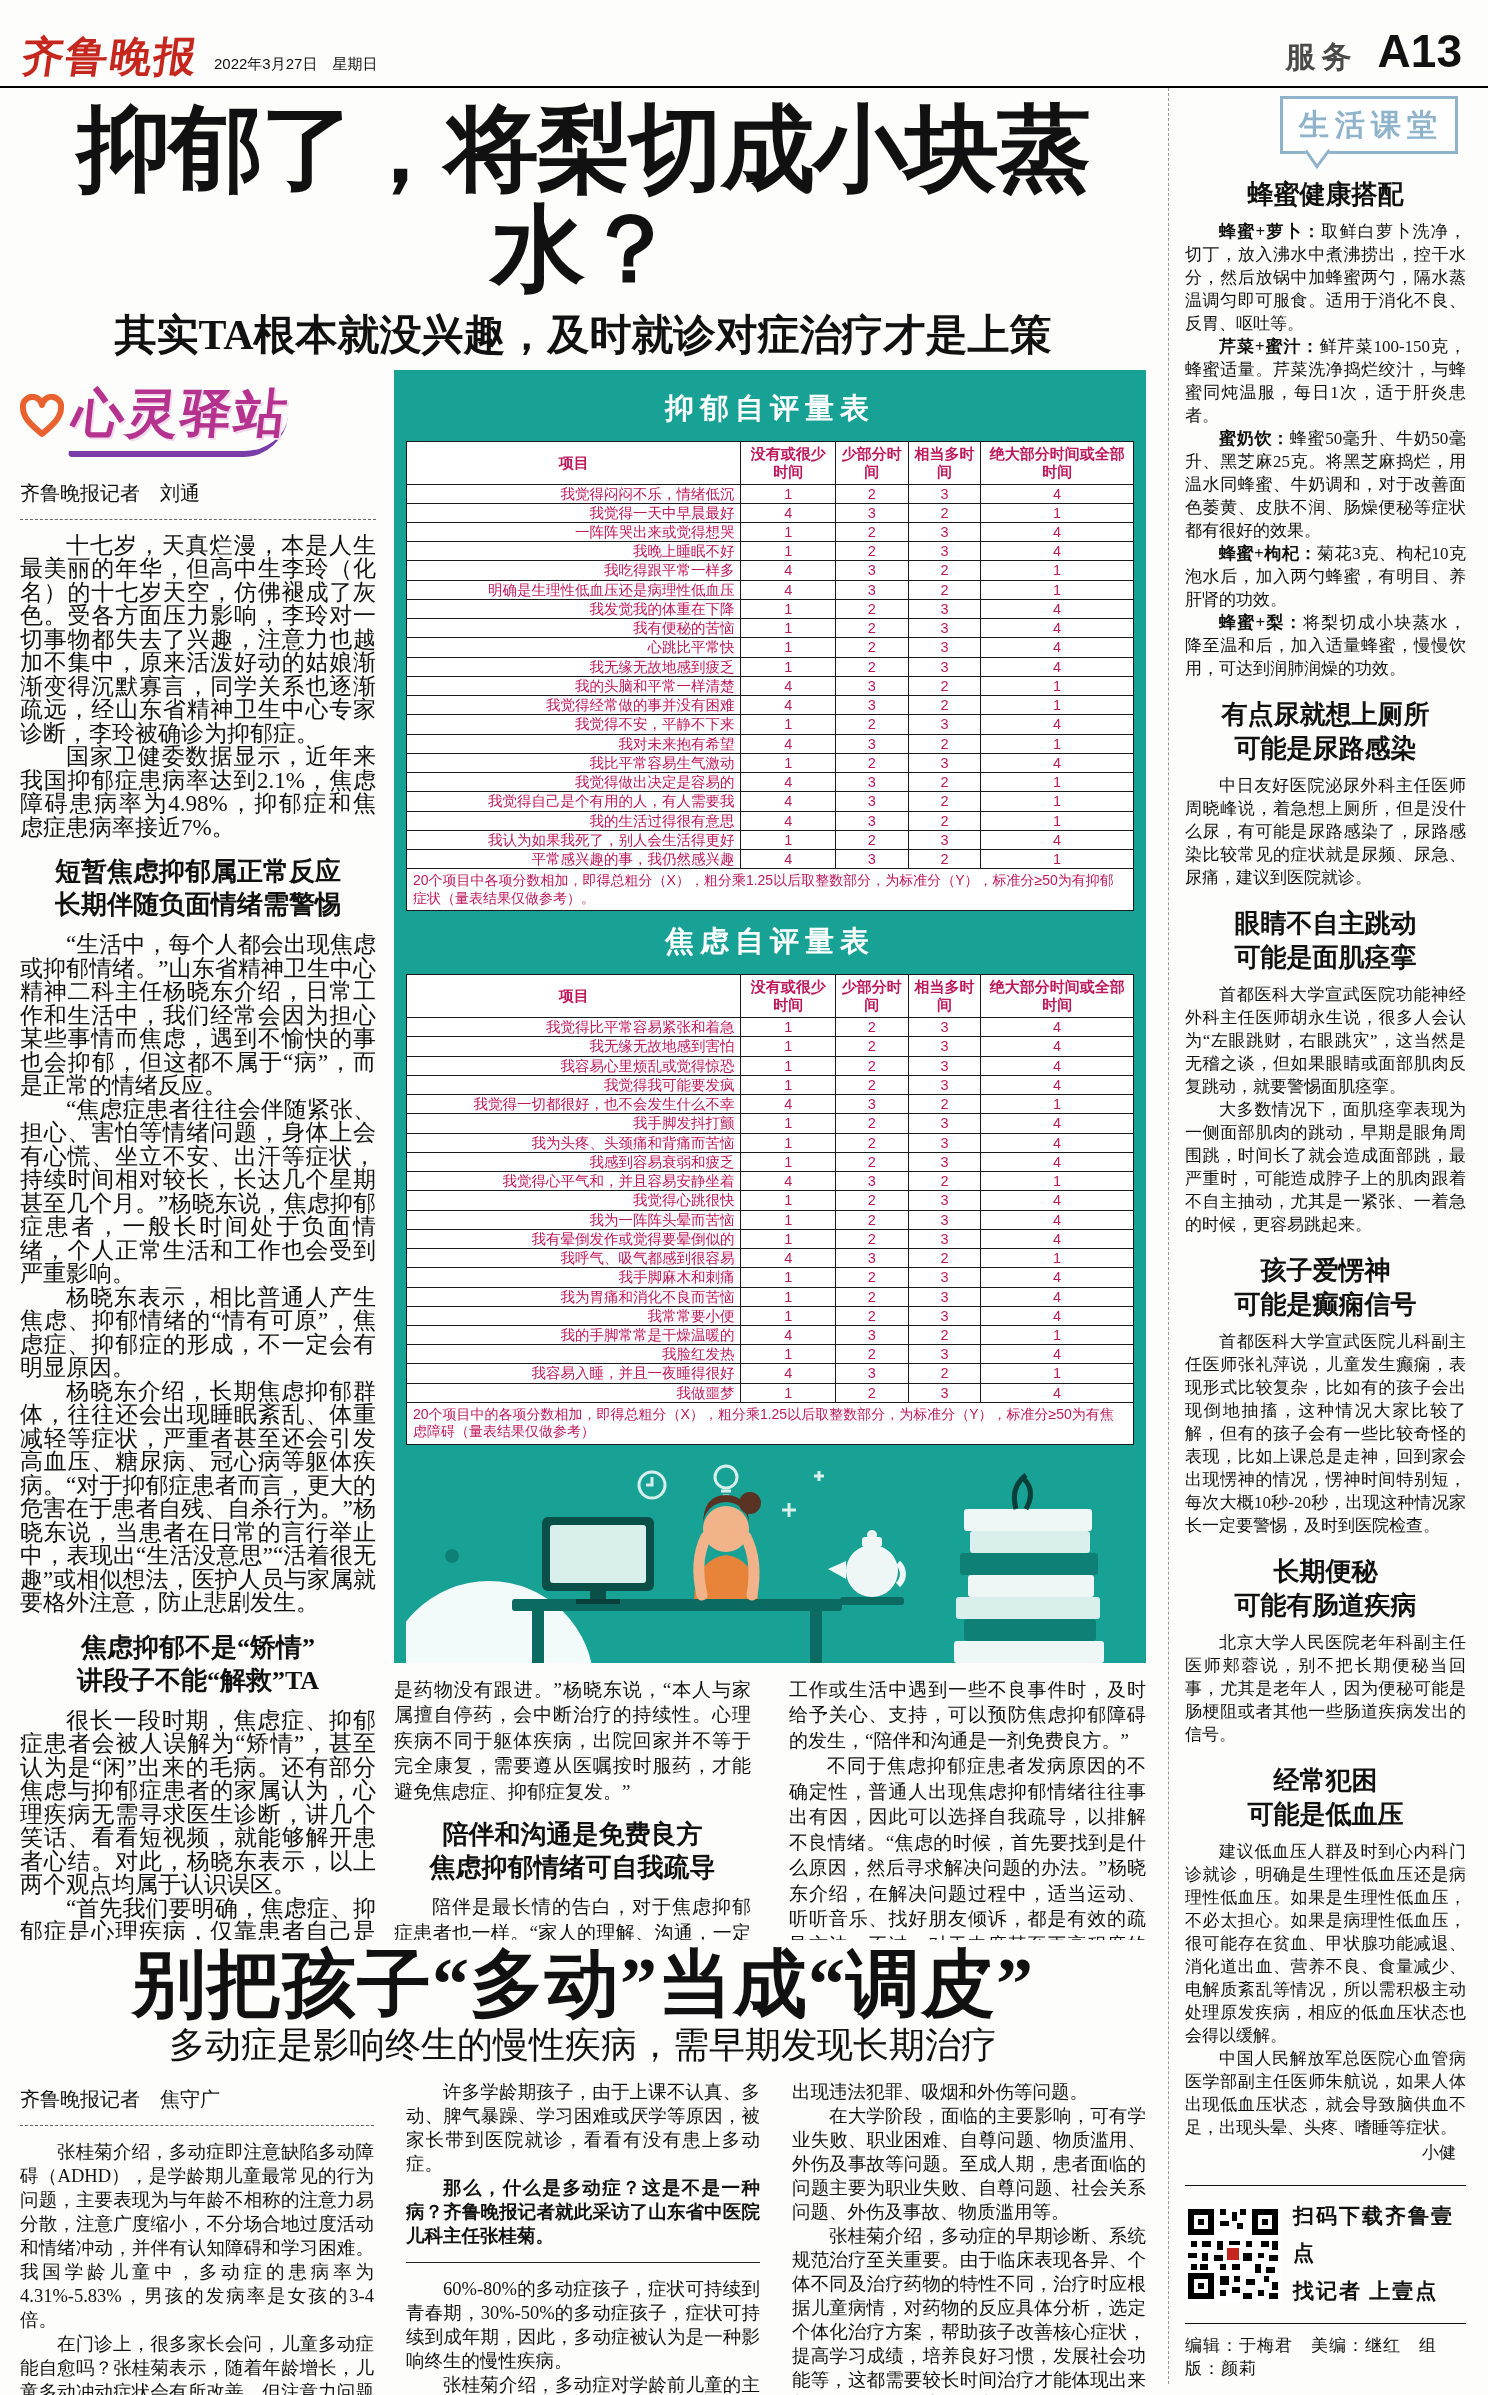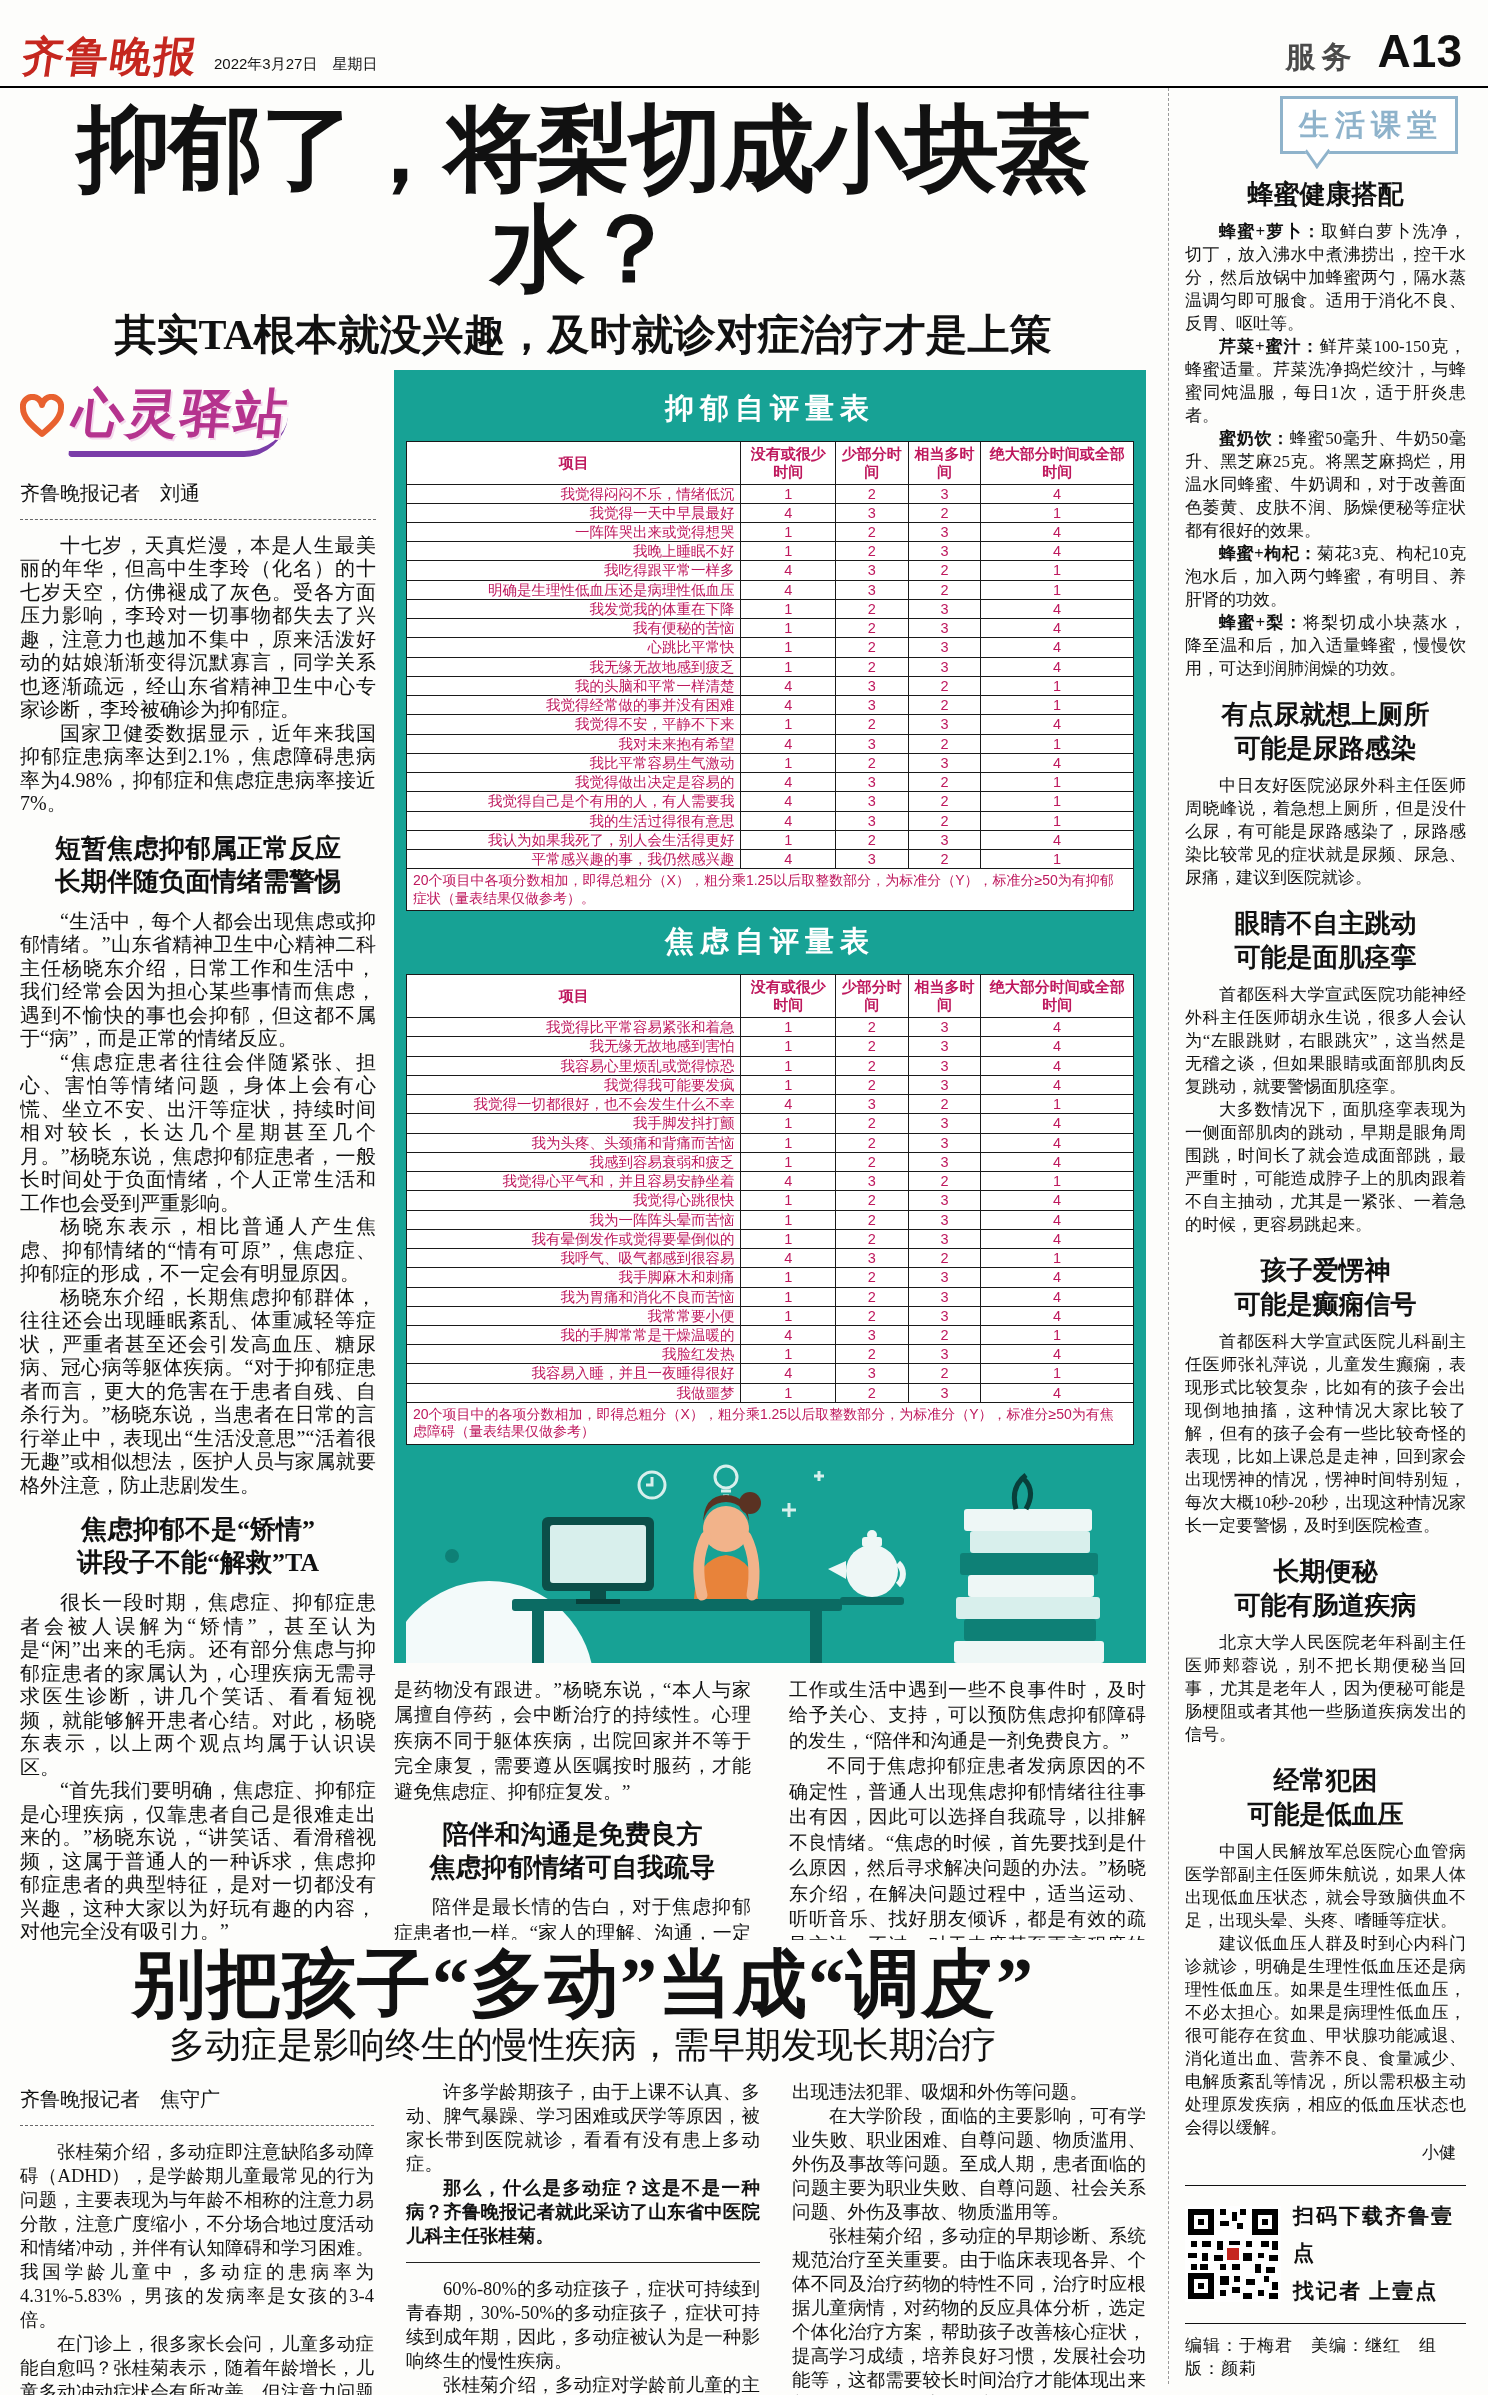--- a/index.html
+++ b/index.html
@@ -33,21 +33,21 @@
   .logo-text { font-weight:900; font-size:52px; color:#b5338e; letter-spacing:2px; transform:skewX(-6deg);
                text-shadow:2px 2px 0 #f3d9ec; border-bottom:6px solid #7a3da8; border-radius:0 0 40px 4px; padding-bottom:2px; }
 
   .byline { font-family:"Liberation Sans",sans-serif; font-size:20px; padding:6px 0 12px; border-bottom:1px dashed #666; margin-bottom:14px; }
 
   
   .para { text-align:justify; text-indent:2em; margin:0; }
   .para.noindent { text-indent:0; }
   .para.bold { font-weight:700; }
   .para b { font-weight:700; }
-  .left-col .para { font-size:20px; line-height:23.5px; }
+  .left-col .para { font-size:23px; line-height:23.5px; }
   .col-subhead { font-weight:700; font-size:26px; line-height:33px; text-align:center; white-space:pre-line; margin:16px 0 12px; }
 
   
   .teal-block { background:#17a295; padding:8px 12px 0; }
   .scale-title { color:#fff; font-weight:700; font-size:29px; text-align:center; letter-spacing:6px; padding:11px 0 12px; }
   .scale-table { width:100%; border-collapse:collapse; background:#fff; font-family:"Liberation Sans","DejaVu Sans",sans-serif; font-size:14.5px; color:#be185d; }
   .scale-table th, .scale-table td { border:1.5px solid #1a1a1a; }
   .scale-table th { font-size:15px; line-height:1.2; padding:3px 2px; font-weight:700; text-align:center; }
   .scale-table th:nth-child(1){width:46%;} .scale-table th:nth-child(2){width:13%;}
   .scale-table th:nth-child(3){width:10%;} .scale-table th:nth-child(4){width:10%;}
@@ -609,22 +609,22 @@
 
         <h3 class="sb-h">长期便秘
 可能有肠道疾病</h3>
         <div>
             <p class="para">北京大学人民医院老年科副主任医师郏蓉说，别不把长期便秘当回事，尤其是老年人，因为便秘可能是肠梗阻或者其他一些肠道疾病发出的信号。</p>
           </div>
 
         <h3 class="sb-h">经常犯困
 可能是低血压</h3>
         <div>
+            <p class="para">建议低血压人群及时到心内科门诊就诊，明确是生理性低血压还是病理性低血压。如果是生理性低血压，不必太担心。如果是病理性低血压，很可能存在贫血、甲状腺功能减退、消化道出血、营养不良、食量减少、电解质紊乱等情况，所以需积极主动处理原发疾病，相应的低血压状态也会得以缓解。</p>
             <p class="para">中国人民解放军总医院心血管病医学部副主任医师朱航说，如果人体出现低血压状态，就会导致脑供血不足，出现头晕、头疼、嗜睡等症状。</p>
-            <p class="para">建议低血压人群及时到心内科门诊就诊，明确是生理性低血压还是病理性低血压。如果是生理性低血压，不必太担心。如果是病理性低血压，很可能存在贫血、甲状腺功能减退、消化道出血、营养不良、食量减少、电解质紊乱等情况，所以需积极主动处理原发疾病，相应的低血压状态也会得以缓解。</p>
           </div>
         <div class="signature">小健</div>
       </div>
 
       <div class="qr-box">
         <svg class="qr-svg" viewBox="0 0 33 33" shape-rendering="crispEdges">
           <rect width="33" height="33" fill="#fff"></rect>
           <g fill="#000">
             <rect x="1" y="1" width="9" height="9"></rect>
               <rect x="23" y="1" width="9" height="9"></rect>

